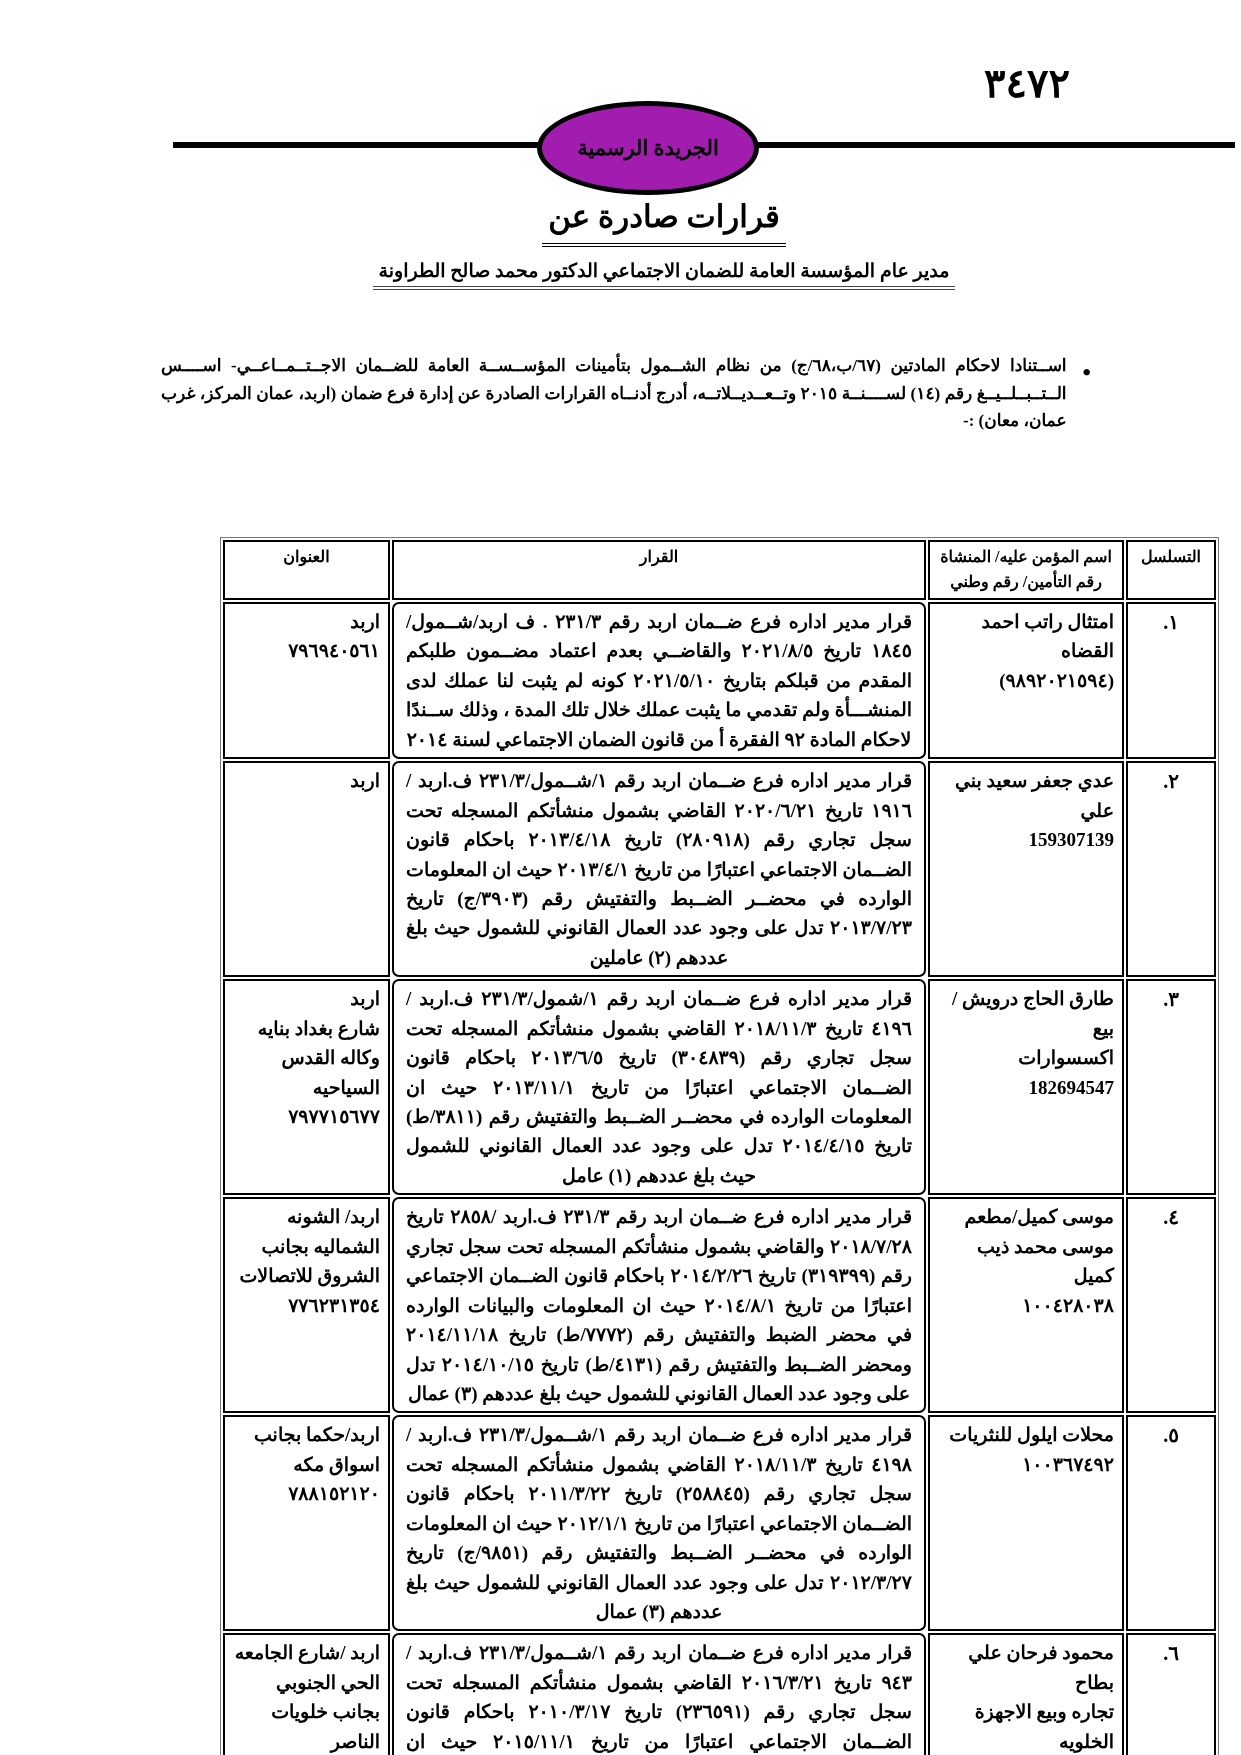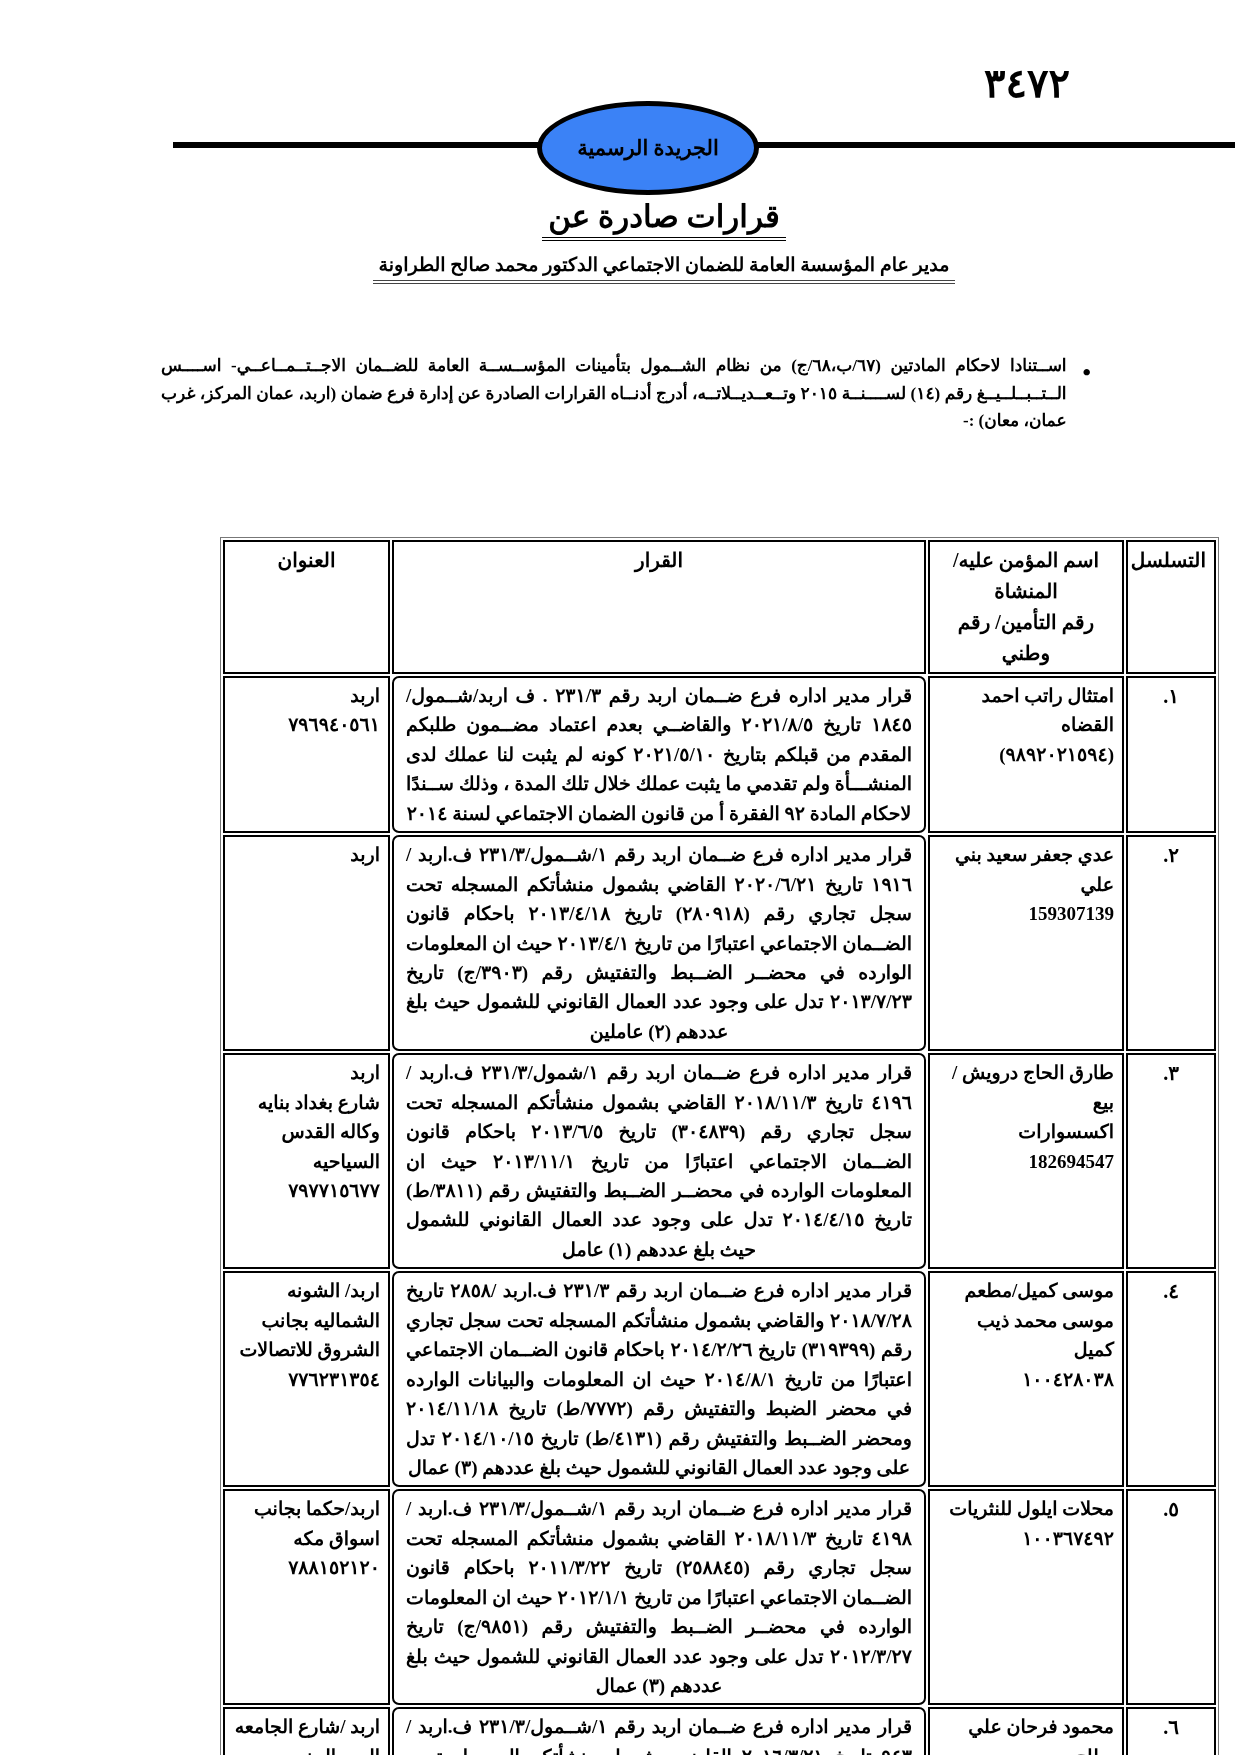--- a/index.html
+++ b/index.html
@@ -38,21 +38,21 @@
     width: 1062px;
     height: 6px;
     background: #000;
   }
   .masthead-oval {
     position: absolute;
     top: 101px;
     left: 450px;
     width: 212px;
     height: 84px;
-    background: #3b82f6;
+    background: #a21caf;
     border: 5px solid #000;
     border-radius: 50%;
     display: flex;
     align-items: center;
     justify-content: center;
   }
   .masthead-oval .label {
     font-size: 21px;
     font-weight: bold;
   }
@@ -62,21 +62,21 @@
     top: 198px;
     left: 0;
     width: 100%;
     text-align: center;
   }
   .heading-1 {
     display: inline-block;
     font-size: 31px;
     font-weight: bold;
     border-bottom: 4px double #000;
-    padding: 0 6px 2px 6px;
+    padding: 0 6px 8px 6px;
     margin-bottom: 10px;
   }
   .heading-2 {
     display: block;
     margin-top: 2px;
   }
   .heading-2 span {
     display: inline-block;
     font-size: 19px;
     font-weight: bold;
@@ -123,21 +123,21 @@
     border: 2px solid #000;
     vertical-align: top;
     padding: 3px 8px;
     font-weight: bold;
     font-size: 19px;
     line-height: 1.55;
     overflow: hidden;
   }
   .decisions-table th {
     text-align: center;
-    font-size: 20px;
+    font-size: 16px;
     white-space: pre-line;
   }
   .col-serial  { width: 90px; }
   .col-name    { width: 196px; }
   .col-decision{ width: 534px; }
   .col-address { width: 167px; }
   td.cell-serial {
     text-align: center;
     font-size: 20px;
   }

